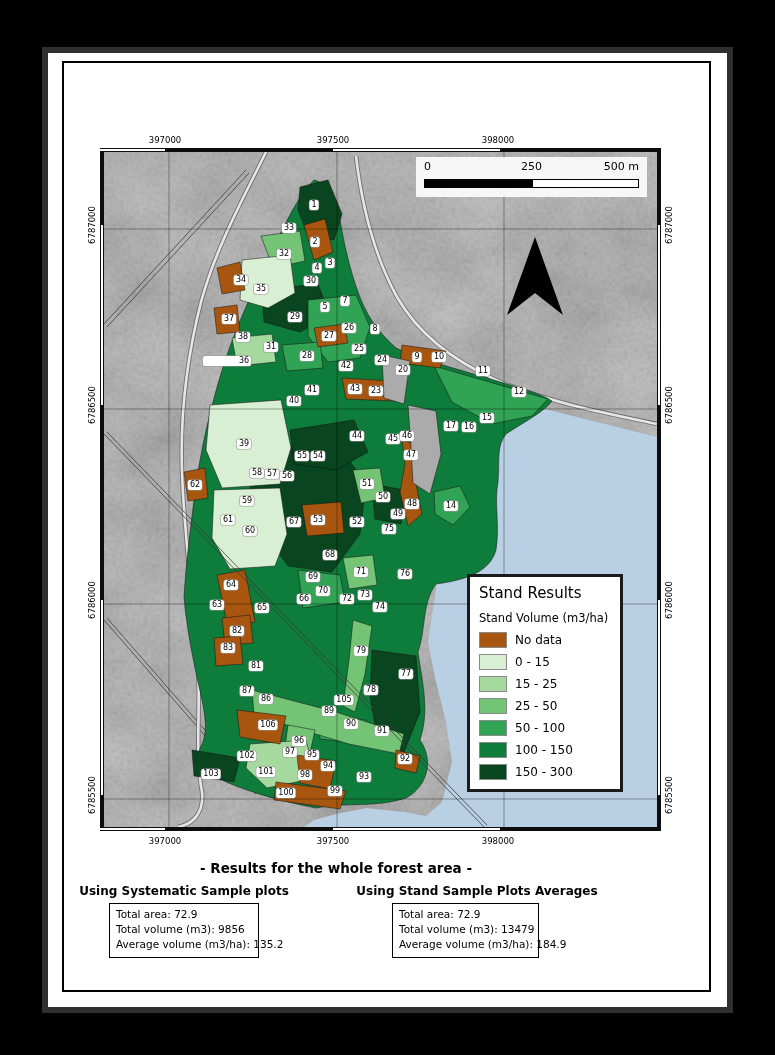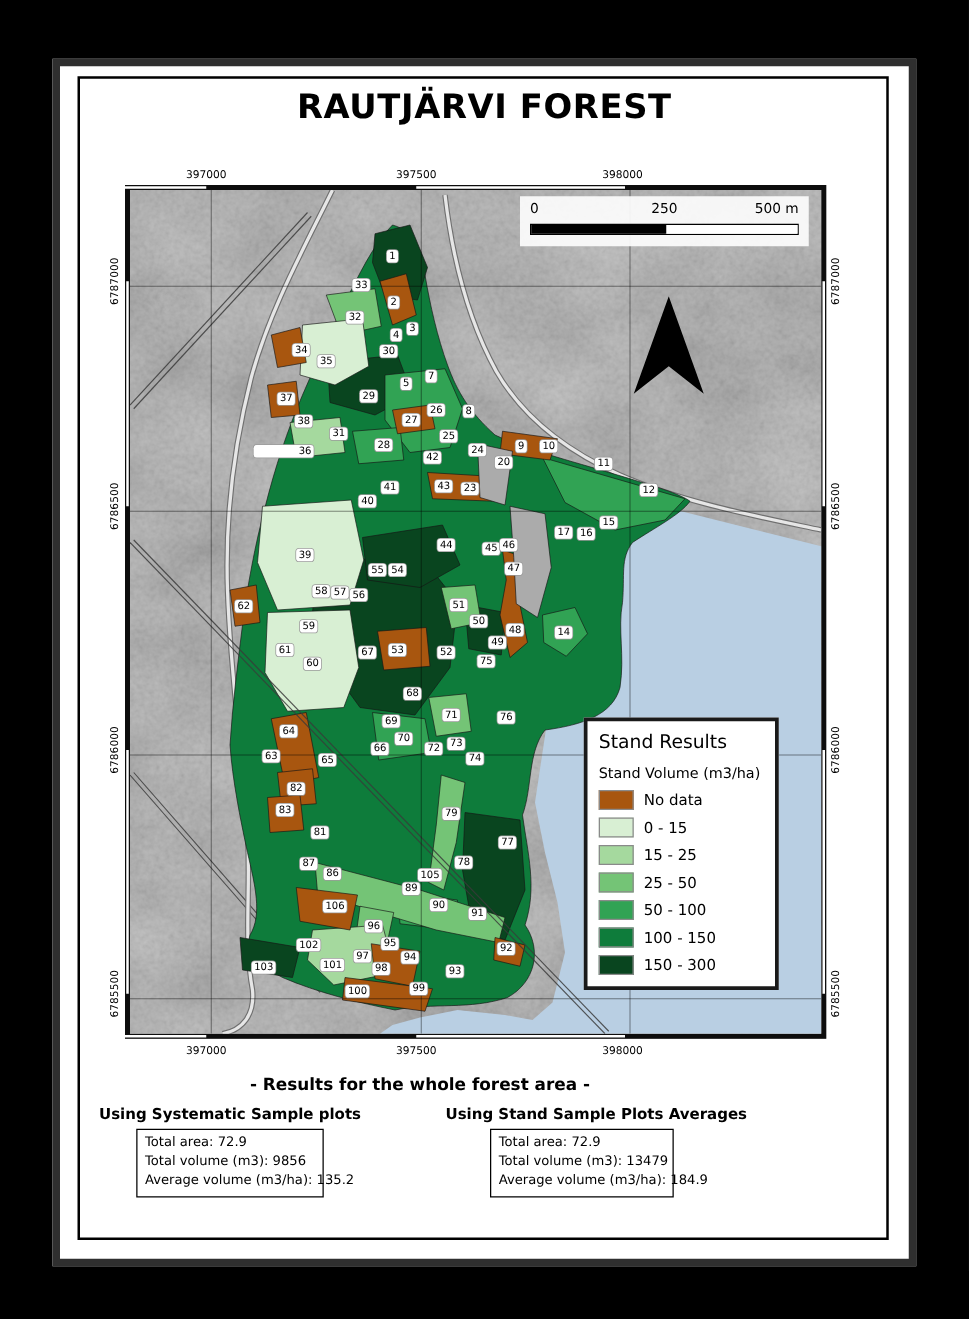--- a/index.html
+++ b/index.html
@@ -57,21 +57,20 @@
   .roadi{stroke:var(--road);stroke-width:2.6;fill:none;}
   .rail{stroke:#3a3a3a;stroke-width:.9;fill:none;stroke-opacity:.85;}
 </style>
 </head>
 <body>
 
 <div class="stage">
   <div class="sheet"></div>
   <div class="neatline"></div>
 
-  <div class="page-title">RAUTJÄRVI FOREST</div>
 
   <div class="map">
     <svg class="base" width="553" height="675" viewBox="0 0 553 675">
       <defs>
         <filter id="terr" x="0" y="0" width="100%" height="100%">
           <feTurbulence type="fractalNoise" baseFrequency="0.012 0.016" numOctaves="4" seed="11"></feTurbulence>
           <feColorMatrix type="saturate" values="0"></feColorMatrix>
           <feComponentTransfer>
               <feFuncA type="linear" slope="0" intercept="1"></feFuncA>
             </feComponentTransfer>
@@ -256,21 +255,21 @@
         <div class="stand" style="left: 162px; top: 547px;">86</div>
         <div class="stand" style="left: 143px; top: 539px;">87</div>
         <div class="stand" style="left: 225px; top: 559px;">89</div>
         <div class="stand" style="left: 247px; top: 572px;">90</div>
         <div class="stand" style="left: 278px; top: 579px;">91</div>
         <div class="stand" style="left: 301px; top: 607px;">92</div>
         <div class="stand" style="left: 260px; top: 625px;">93</div>
         <div class="stand" style="left: 224px; top: 614px;">94</div>
         <div class="stand" style="left: 208px; top: 603px;">95</div>
         <div class="stand" style="left: 195px; top: 589px;">96</div>
-        <div class="stand" style="left: 186px; top: 613px;">97</div>
+        <div class="stand" style="left: 186px; top: 600px;">97</div>
         <div class="stand" style="left: 201px; top: 623px;">98</div>
         <div class="stand" style="left: 231px; top: 639px;">99</div>
         <div class="stand" style="left: 182px; top: 641px;">100</div>
         <div class="stand" style="left: 162px; top: 620px;">101</div>
         <div class="stand" style="left: 143px; top: 604px;">102</div>
         <div class="stand" style="left: 107px; top: 622px;">103</div>
         <div class="stand" style="left: 226px; top: 548px; margin-left: 14px;">105</div>
         <div class="stand" style="left: 164px; top: 573px;">106</div>
       </div>
   </div>

